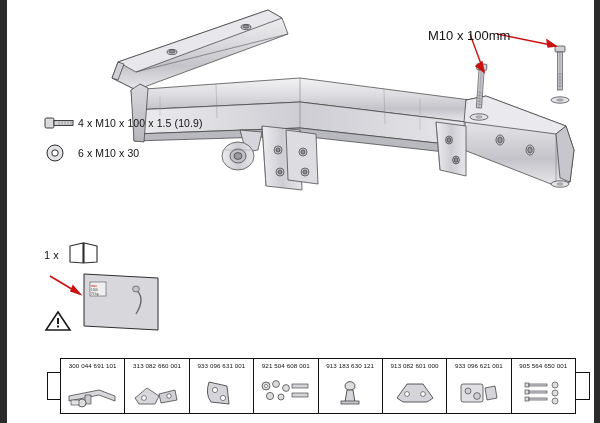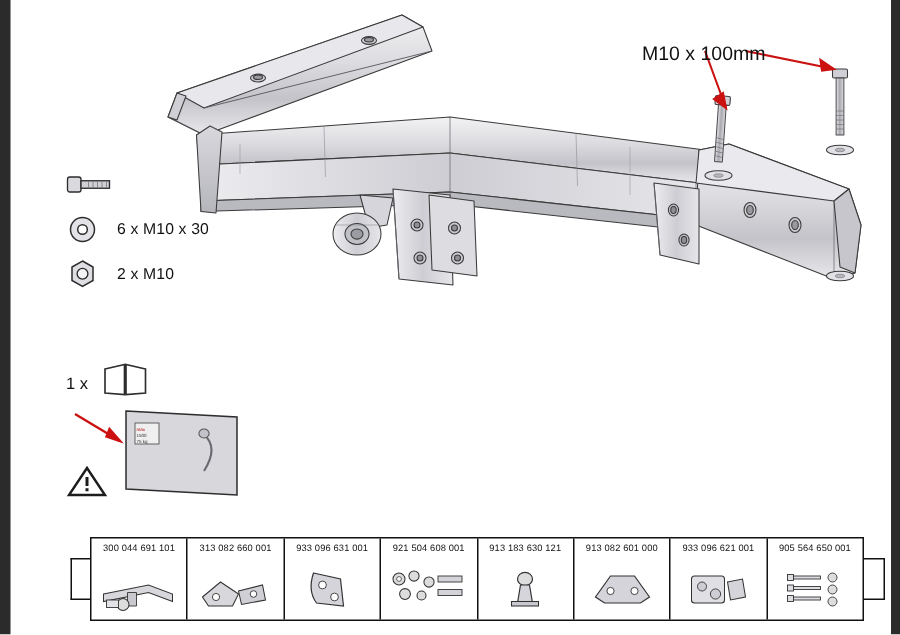--- a/index.html
+++ b/index.html
@@ -319,41 +319,33 @@
           <rect x="10" y="5.5" width="19" height="5" fill="#cfcfd4" stroke="#2d2d2d" stroke-width="0.9"></rect>
           <g stroke="#707077" stroke-width="0.5">
             <line x1="15" y1="5.5" x2="15" y2="10.5"></line>
             <line x1="18" y1="5.5" x2="18" y2="10.5"></line>
             <line x1="21" y1="5.5" x2="21" y2="10.5"></line>
             <line x1="24" y1="5.5" x2="24" y2="10.5"></line>
             <line x1="27" y1="5.5" x2="27" y2="10.5"></line>
           </g>
         </svg>
       </div>
+      <div class="legend-label">4 x M10 x 100 x 1.5 (10.9)</div>
     </div>
 
     <div class="legend-row">
       <div class="legend-icon">
         <svg width="24" height="20" viewBox="0 0 24 20">
           <circle cx="11" cy="10" r="8" fill="#e3e3e7" stroke="#2d2d2d" stroke-width="1"></circle>
           <circle cx="11" cy="10" r="3.2" fill="#ffffff" stroke="#2d2d2d" stroke-width="1"></circle>
         </svg>
       </div>
       <div class="legend-label">6 x M10 x 30</div>
     </div>
 
-    <div class="legend-row">
-      <div class="legend-icon">
-        <svg width="24" height="22" viewBox="0 0 24 22">
-          <polygon points="11,2 18,6 18,15 11,19 4,15 4,6" fill="#dedee3" stroke="#2d2d2d" stroke-width="1"></polygon>
-          <circle cx="11" cy="10.5" r="3.6" fill="#f4f4f6" stroke="#2d2d2d" stroke-width="0.9"></circle>
-        </svg>
-      </div>
-      <div class="legend-label">2 x M10</div>
-    </div>
   </div>
 
   <div class="manual-block">
     <span class="manual-label">1 x</span>
     <span>
       <svg width="34" height="26" viewBox="0 0 34 26">
         <path d="M3,6 L16,3 L16,23 L3,22 Z" fill="#ffffff" stroke="#2d2d2d" stroke-width="1.1"></path>
         <path d="M30,6 L17,3 L17,23 L30,22 Z" fill="#ffffff" stroke="#2d2d2d" stroke-width="1.1"></path>
         <line x1="16.5" y1="3" x2="16.5" y2="23" stroke="#2d2d2d" stroke-width="1"></line>
       </svg>

